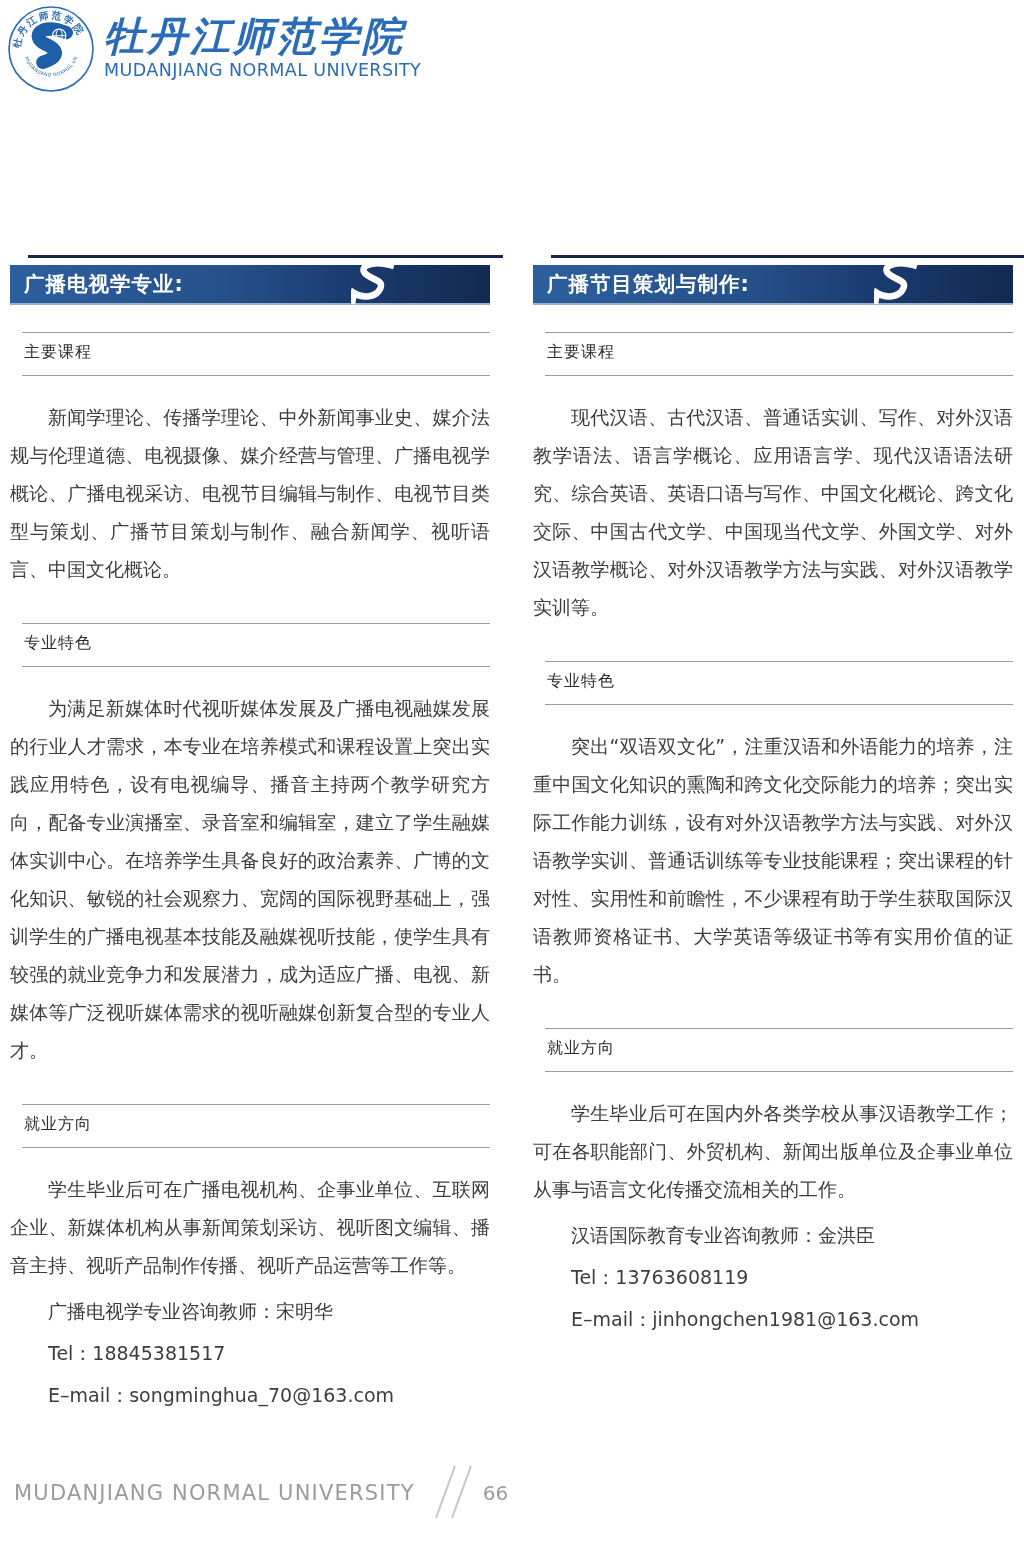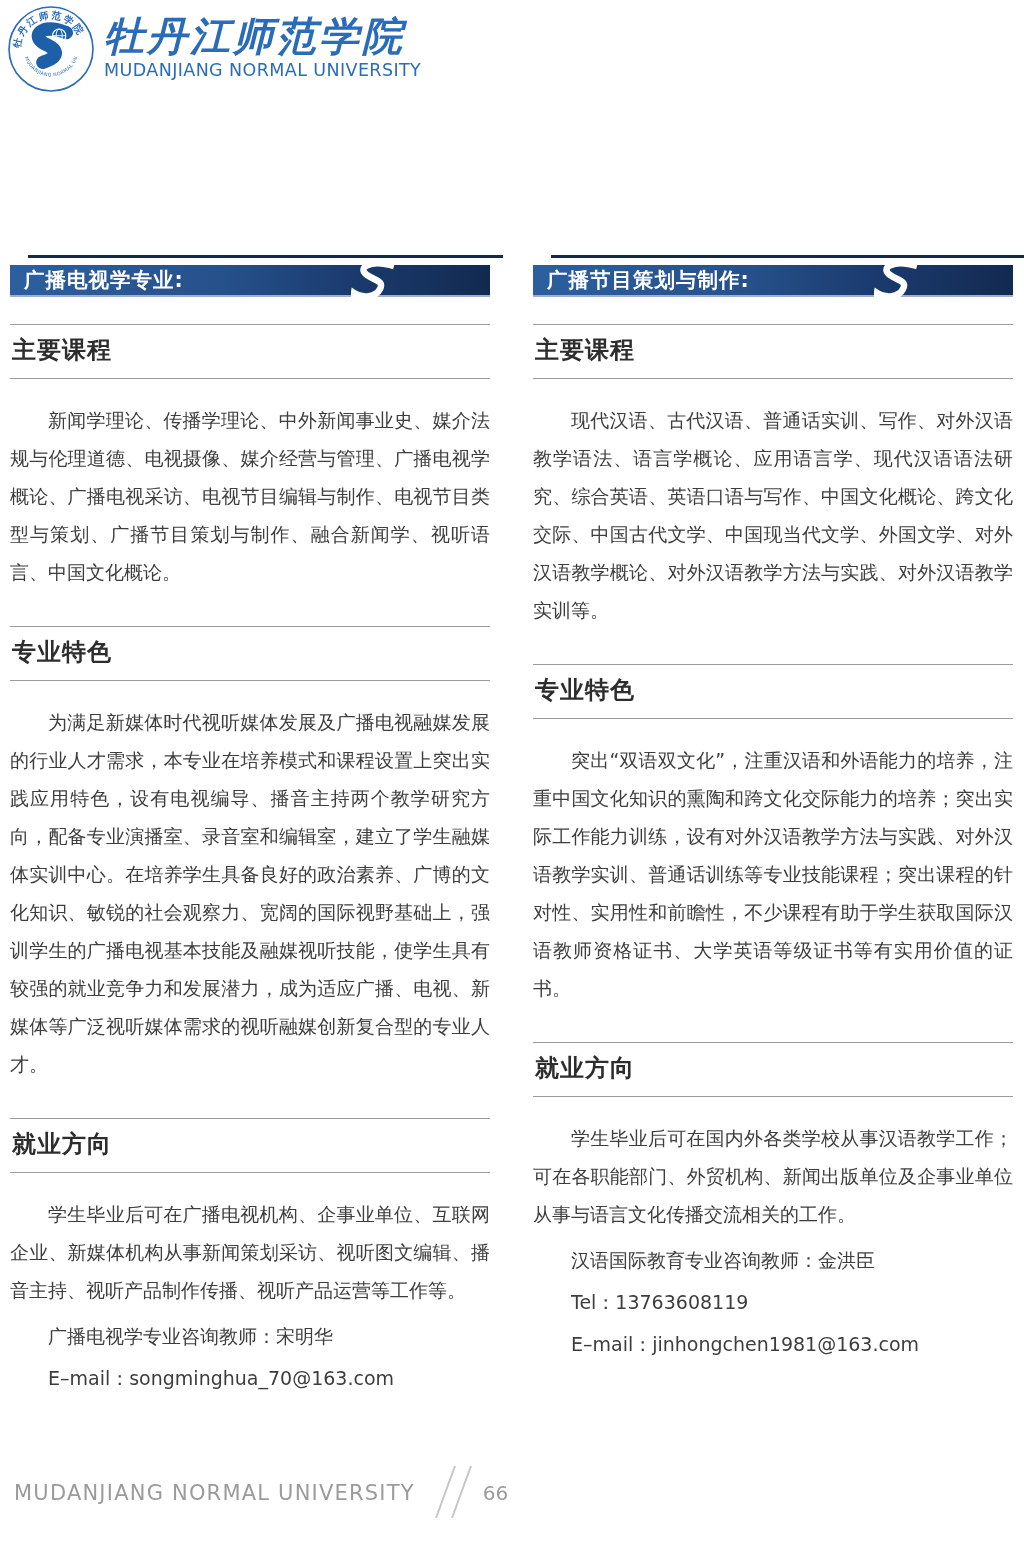--- a/index.html
+++ b/index.html
@@ -46,21 +46,21 @@
     top: 253px;
     left: 10px;
     display: flex;
     gap: 43px;
   }
   .col { width: 480px; }
 
   
   .banner {
     position: relative;
-    height: 32px;
+    height: 40px;
     margin-top: 12px;
     margin-bottom: 27px;
     background: linear-gradient(90deg, #2c5f9e 0%, #26508a 45%, #1a3a6e 72%, #122a50 100%);
     border-bottom: 2px solid #9db1cf;
     display: flex;
     align-items: center;
     padding-left: 14px;
     box-sizing: border-box;
   }
   .banner::before {
@@ -84,24 +84,25 @@
     top: -7px;
     width: 46px;
     height: 48px;
   }
 
   
   .section-title {
     border-top: 1px solid #9c9c9c;
     border-bottom: 1px solid #9c9c9c;
     padding: 9px 2px 12px 2px;
-    font-size: 24px;
-    font-weight: bold;
+    font-size: 16px;
+    font-weight: normal;
     color: #2d2d2d;
     letter-spacing: 1px;
+    margin-left: 12px;
   }
   .section + .section .section-title { margin-top: 35px; }
   .section p {
     margin: 22px 0 0 0;
     font-size: 19px;
     line-height: 38px;
     color: #3d3d3d;
     text-align: justify;
     text-indent: 2em;
   }
@@ -184,20 +185,21 @@
       <div class="section">
         <div class="section-title">专业特色</div>
         <p>为满足新媒体时代视听媒体发展及广播电视融媒发展的行业人才需求，本专业在培养模式和课程设置上突出实践应用特色，设有电视编导、播音主持两个教学研究方向，配备专业演播室、录音室和编辑室，建立了学生融媒体实训中心。在培养学生具备良好的政治素养、广博的文化知识、敏锐的社会观察力、宽阔的国际视野基础上，强训学生的广播电视基本技能及融媒视听技能，使学生具有较强的就业竞争力和发展潜力，成为适应广播、电视、新媒体等广泛视听媒体需求的视听融媒创新复合型的专业人才。</p>
       </div>
 
       <div class="section">
         <div class="section-title">就业方向</div>
         <p>学生毕业后可在广播电视机构、企事业单位、互联网企业、新媒体机构从事新闻策划采访、视听图文编辑、播音主持、视听产品制作传播、视听产品运营等工作等。</p>
         <div class="contact">
           <div>广播电视学专业咨询教师：宋明华</div>
+          <div>Tel：18845381517</div>
           <div>E–mail：songminghua_70@163.com</div>
         </div>
       </div>
     </div>
 
     <div class="col">
       <div class="banner">
         <span class="banner-title">广播节目策划与制作:</span>
         <svg class="banner-s" viewBox="0 0 46 48">
           <path d="M43 8 C18 1 6 10 16 17 C25 23 33 23 29 31 C25 39 12 41 3 35 L1 46" stroke="#ffffff" stroke-width="6.5" fill="none"></path>

